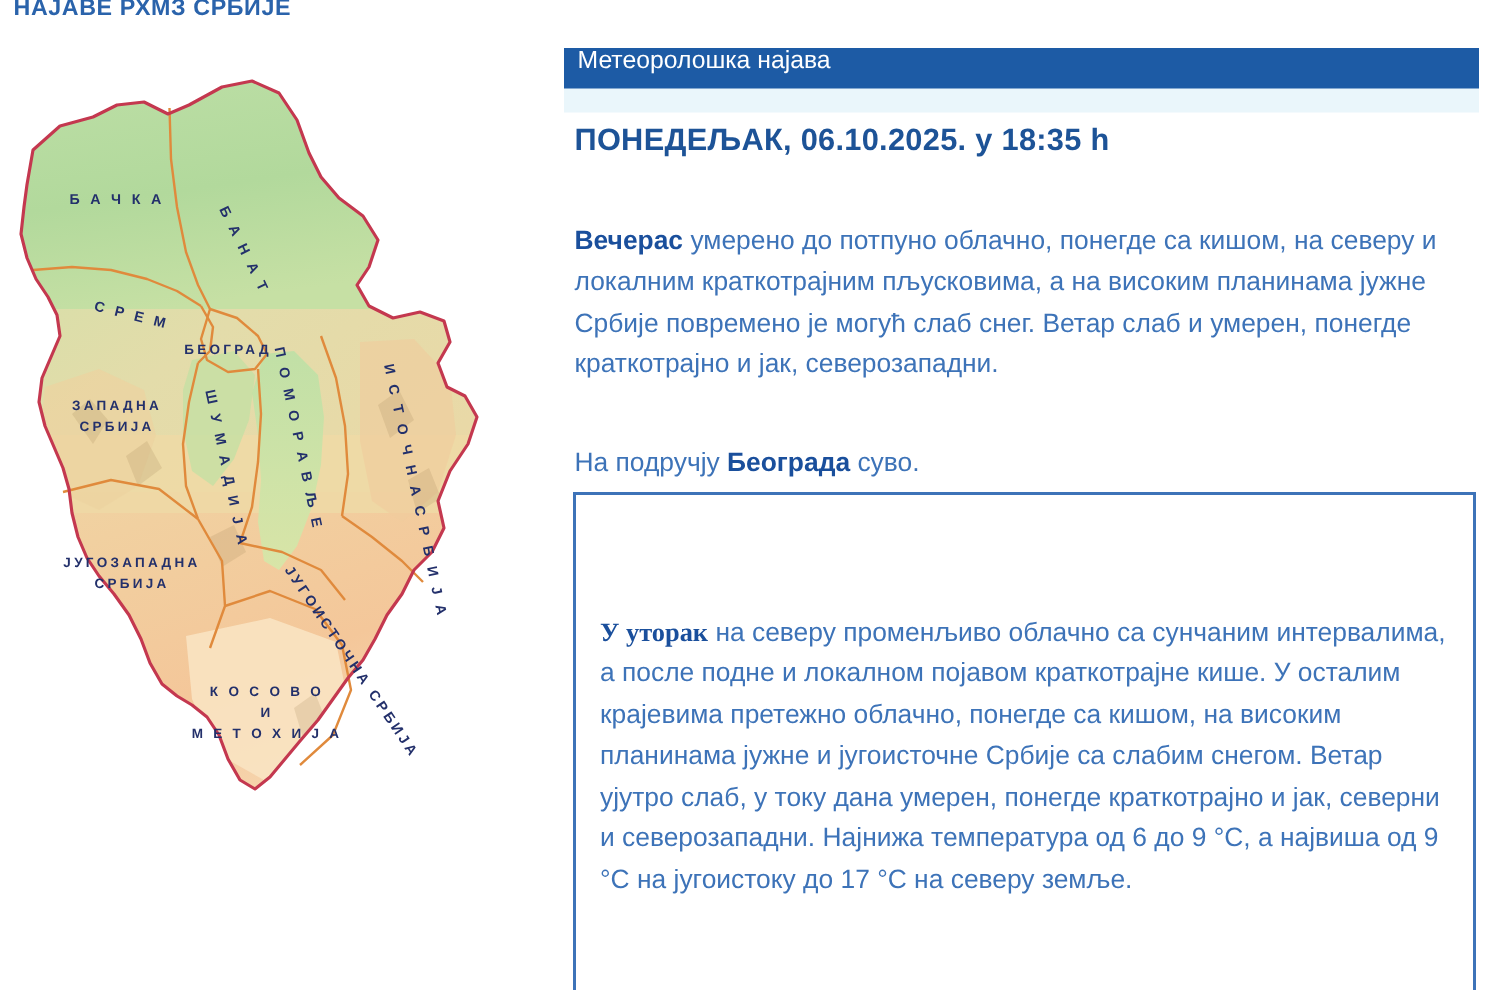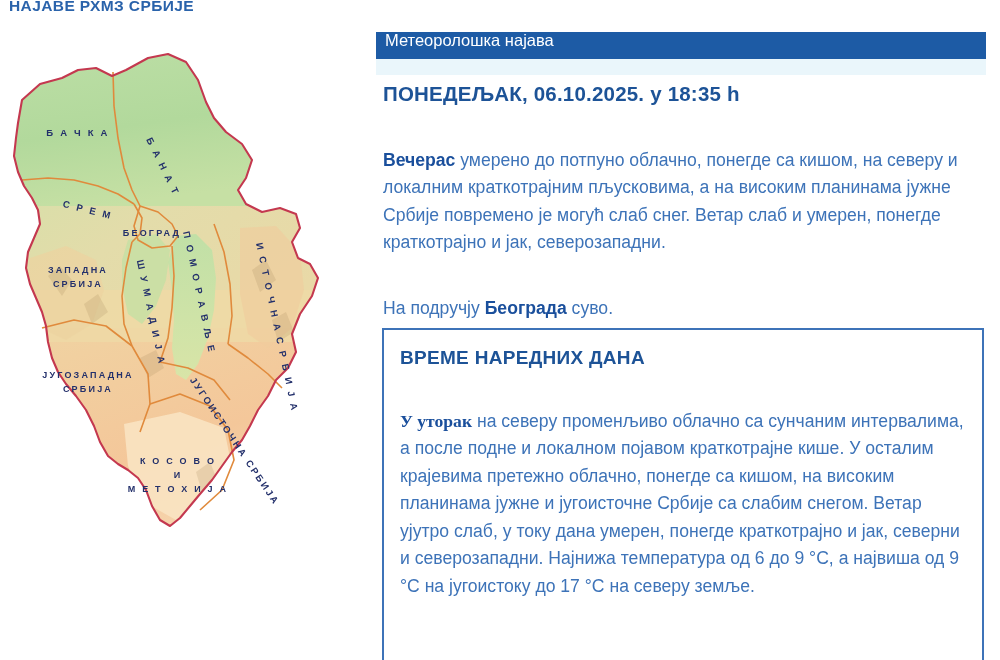--- a/index.html
+++ b/index.html
@@ -277,19 +277,18 @@
 
   <p class="body-par" id="par-belgrade">
     <span>На подручју </span><b>Београда</b><span> суво.</span>
   </p>
 
   <p class="body-par" id="par-tonight">
     <b>Вечерас</b><span> умерено до потпуно облачно, понегде са кишом, на северу и локалним краткотрајним пљусковима, а на високим планинама јужне Србије повремено је могућ слаб снег. Ветар слаб и умерен, понегде краткотрајно и јак, северозападни.</span>
   </p>
 
   <div id="next-days-box">
-    <div id="next-days-title">ВРЕМЕ НАРЕДНИХ ДАНА</div>
     <p id="next-days-body">
       <b>У уторак</b><span> на северу променљиво облачно са сунчаним интервалима, а после подне и локалном појавом краткотрајне кише. У осталим крајевима претежно облачно, понегде са кишом, на високим планинама јужне и југоисточне Србије са слабим снегом. Ветар ујутро слаб, у току дана умерен, понегде краткотрајно и јак, северни и северозападни. Најнижа температура од 6 до 9 °C, а највиша од 9 °C на југоистоку до 17 °C на северу земље.</span>
     </p>
   </div>
 
 </div>
 
 </body></html>

